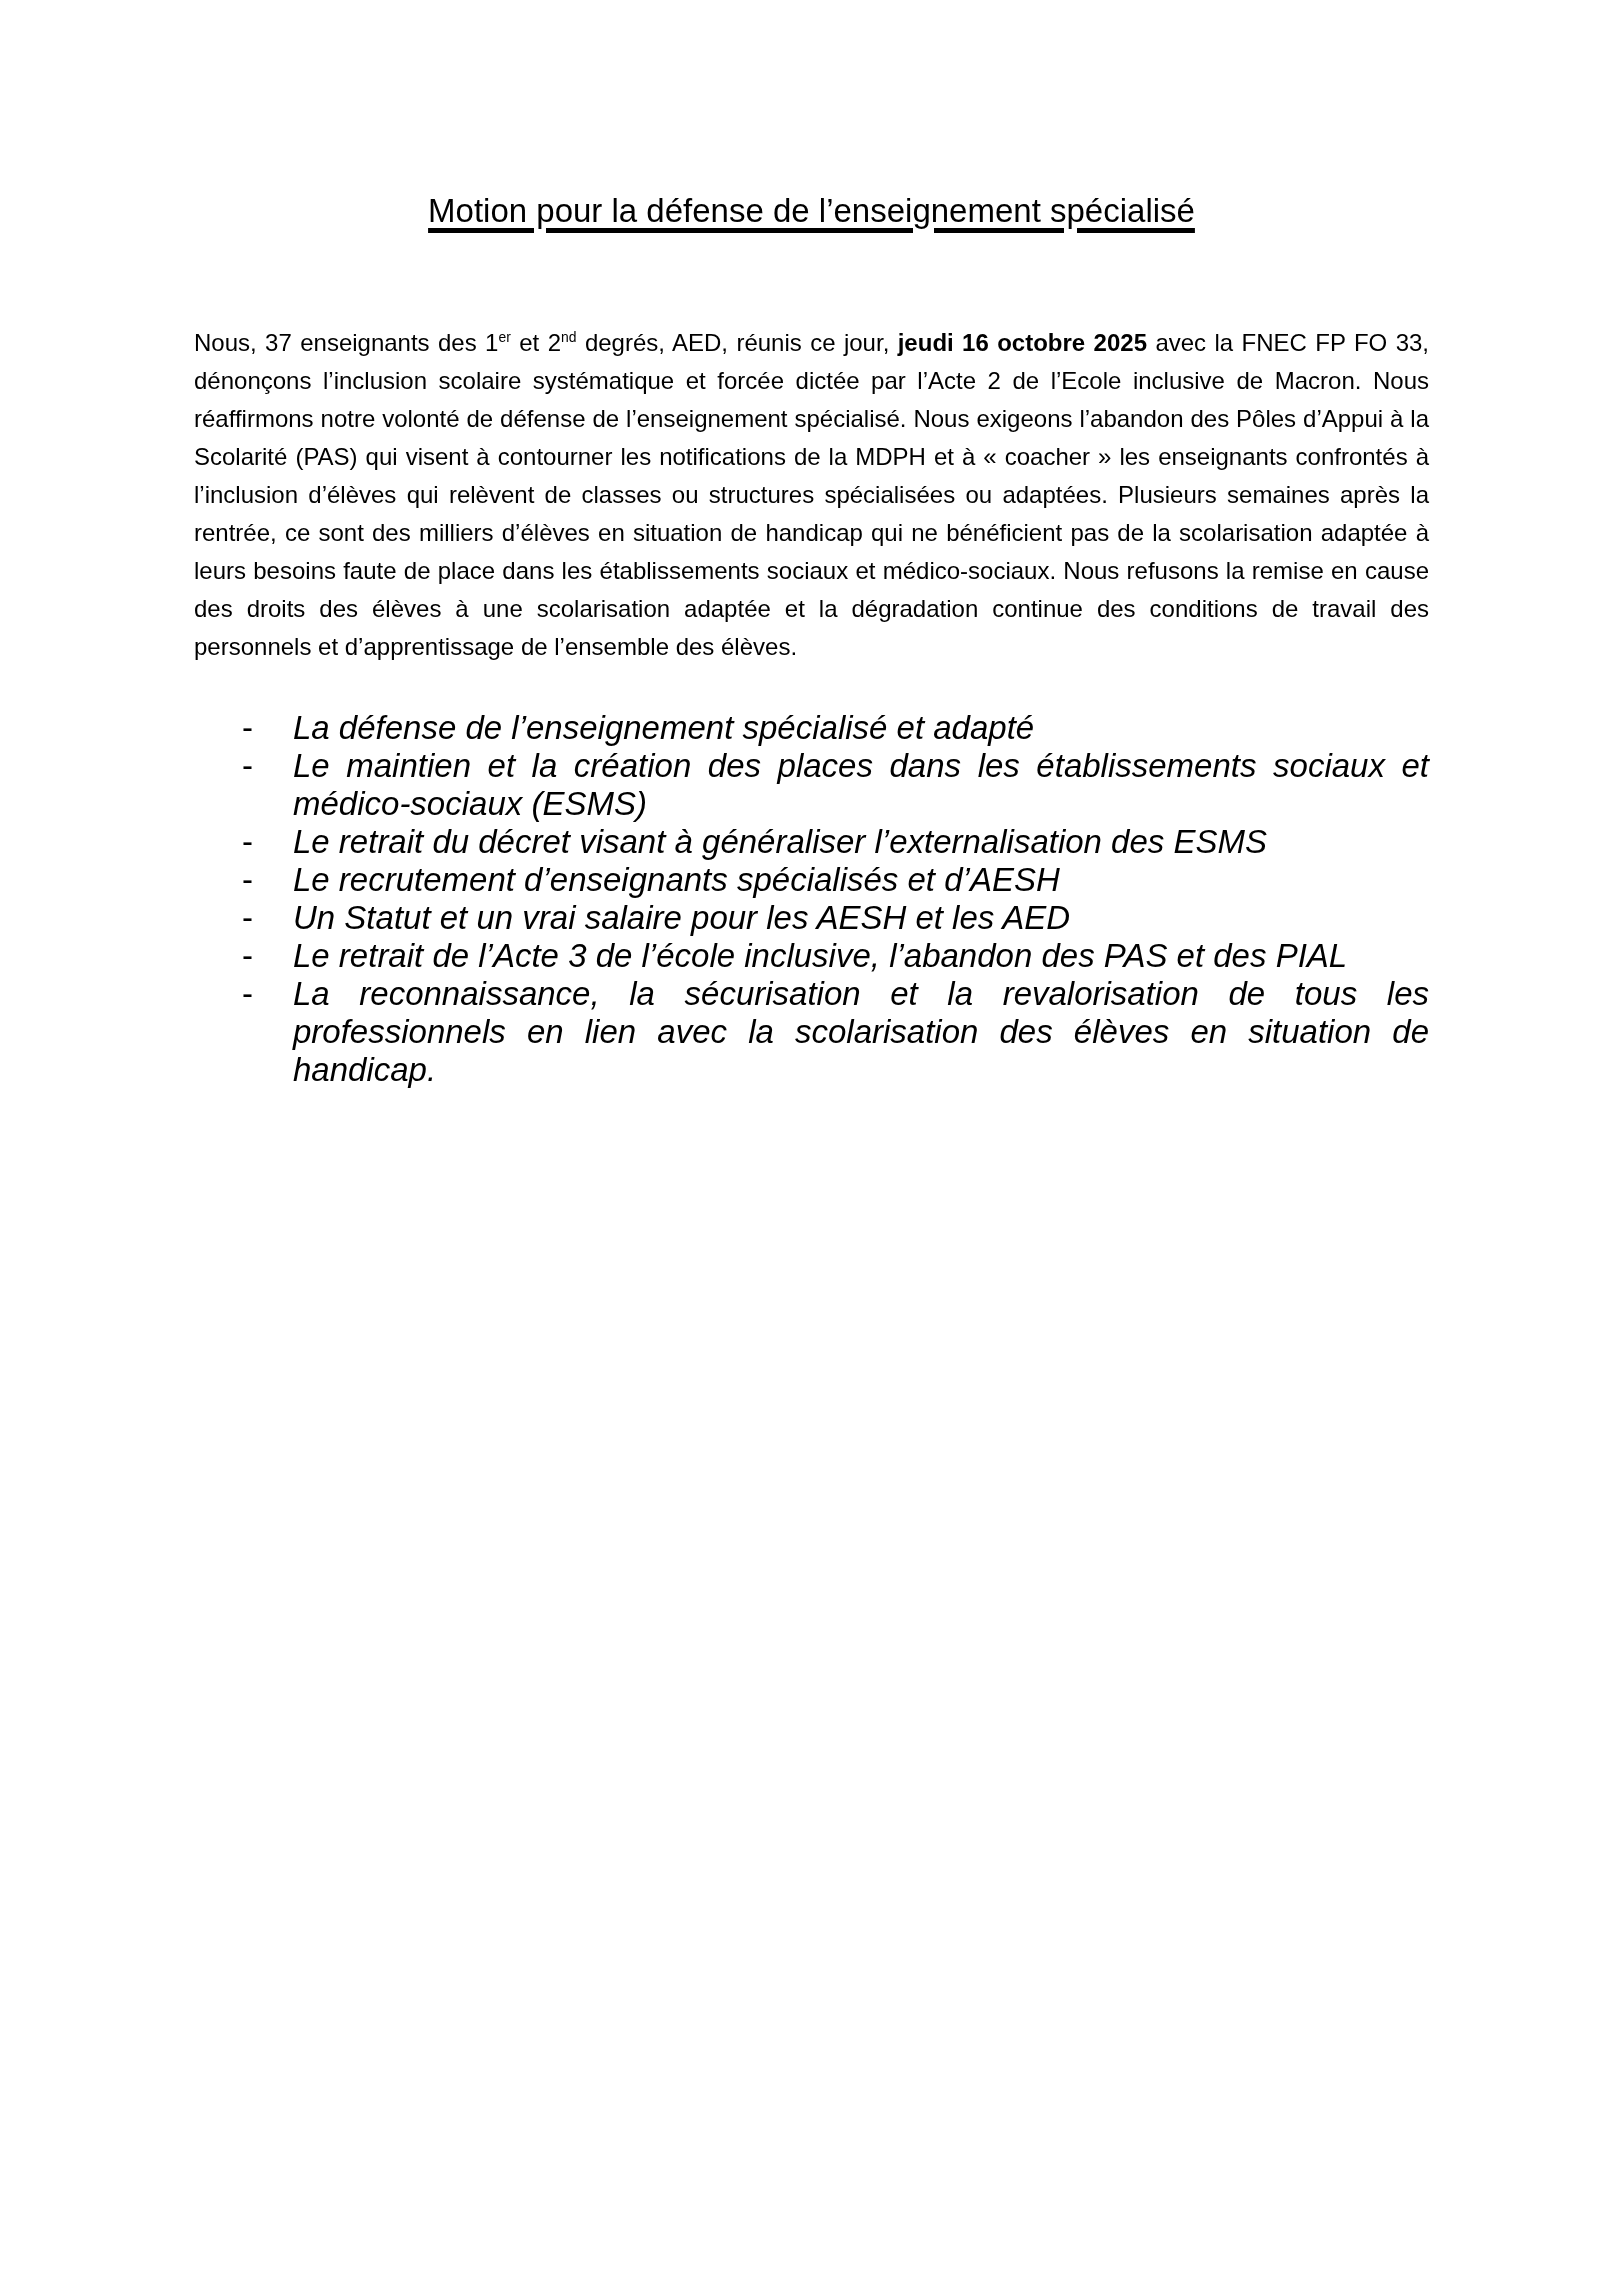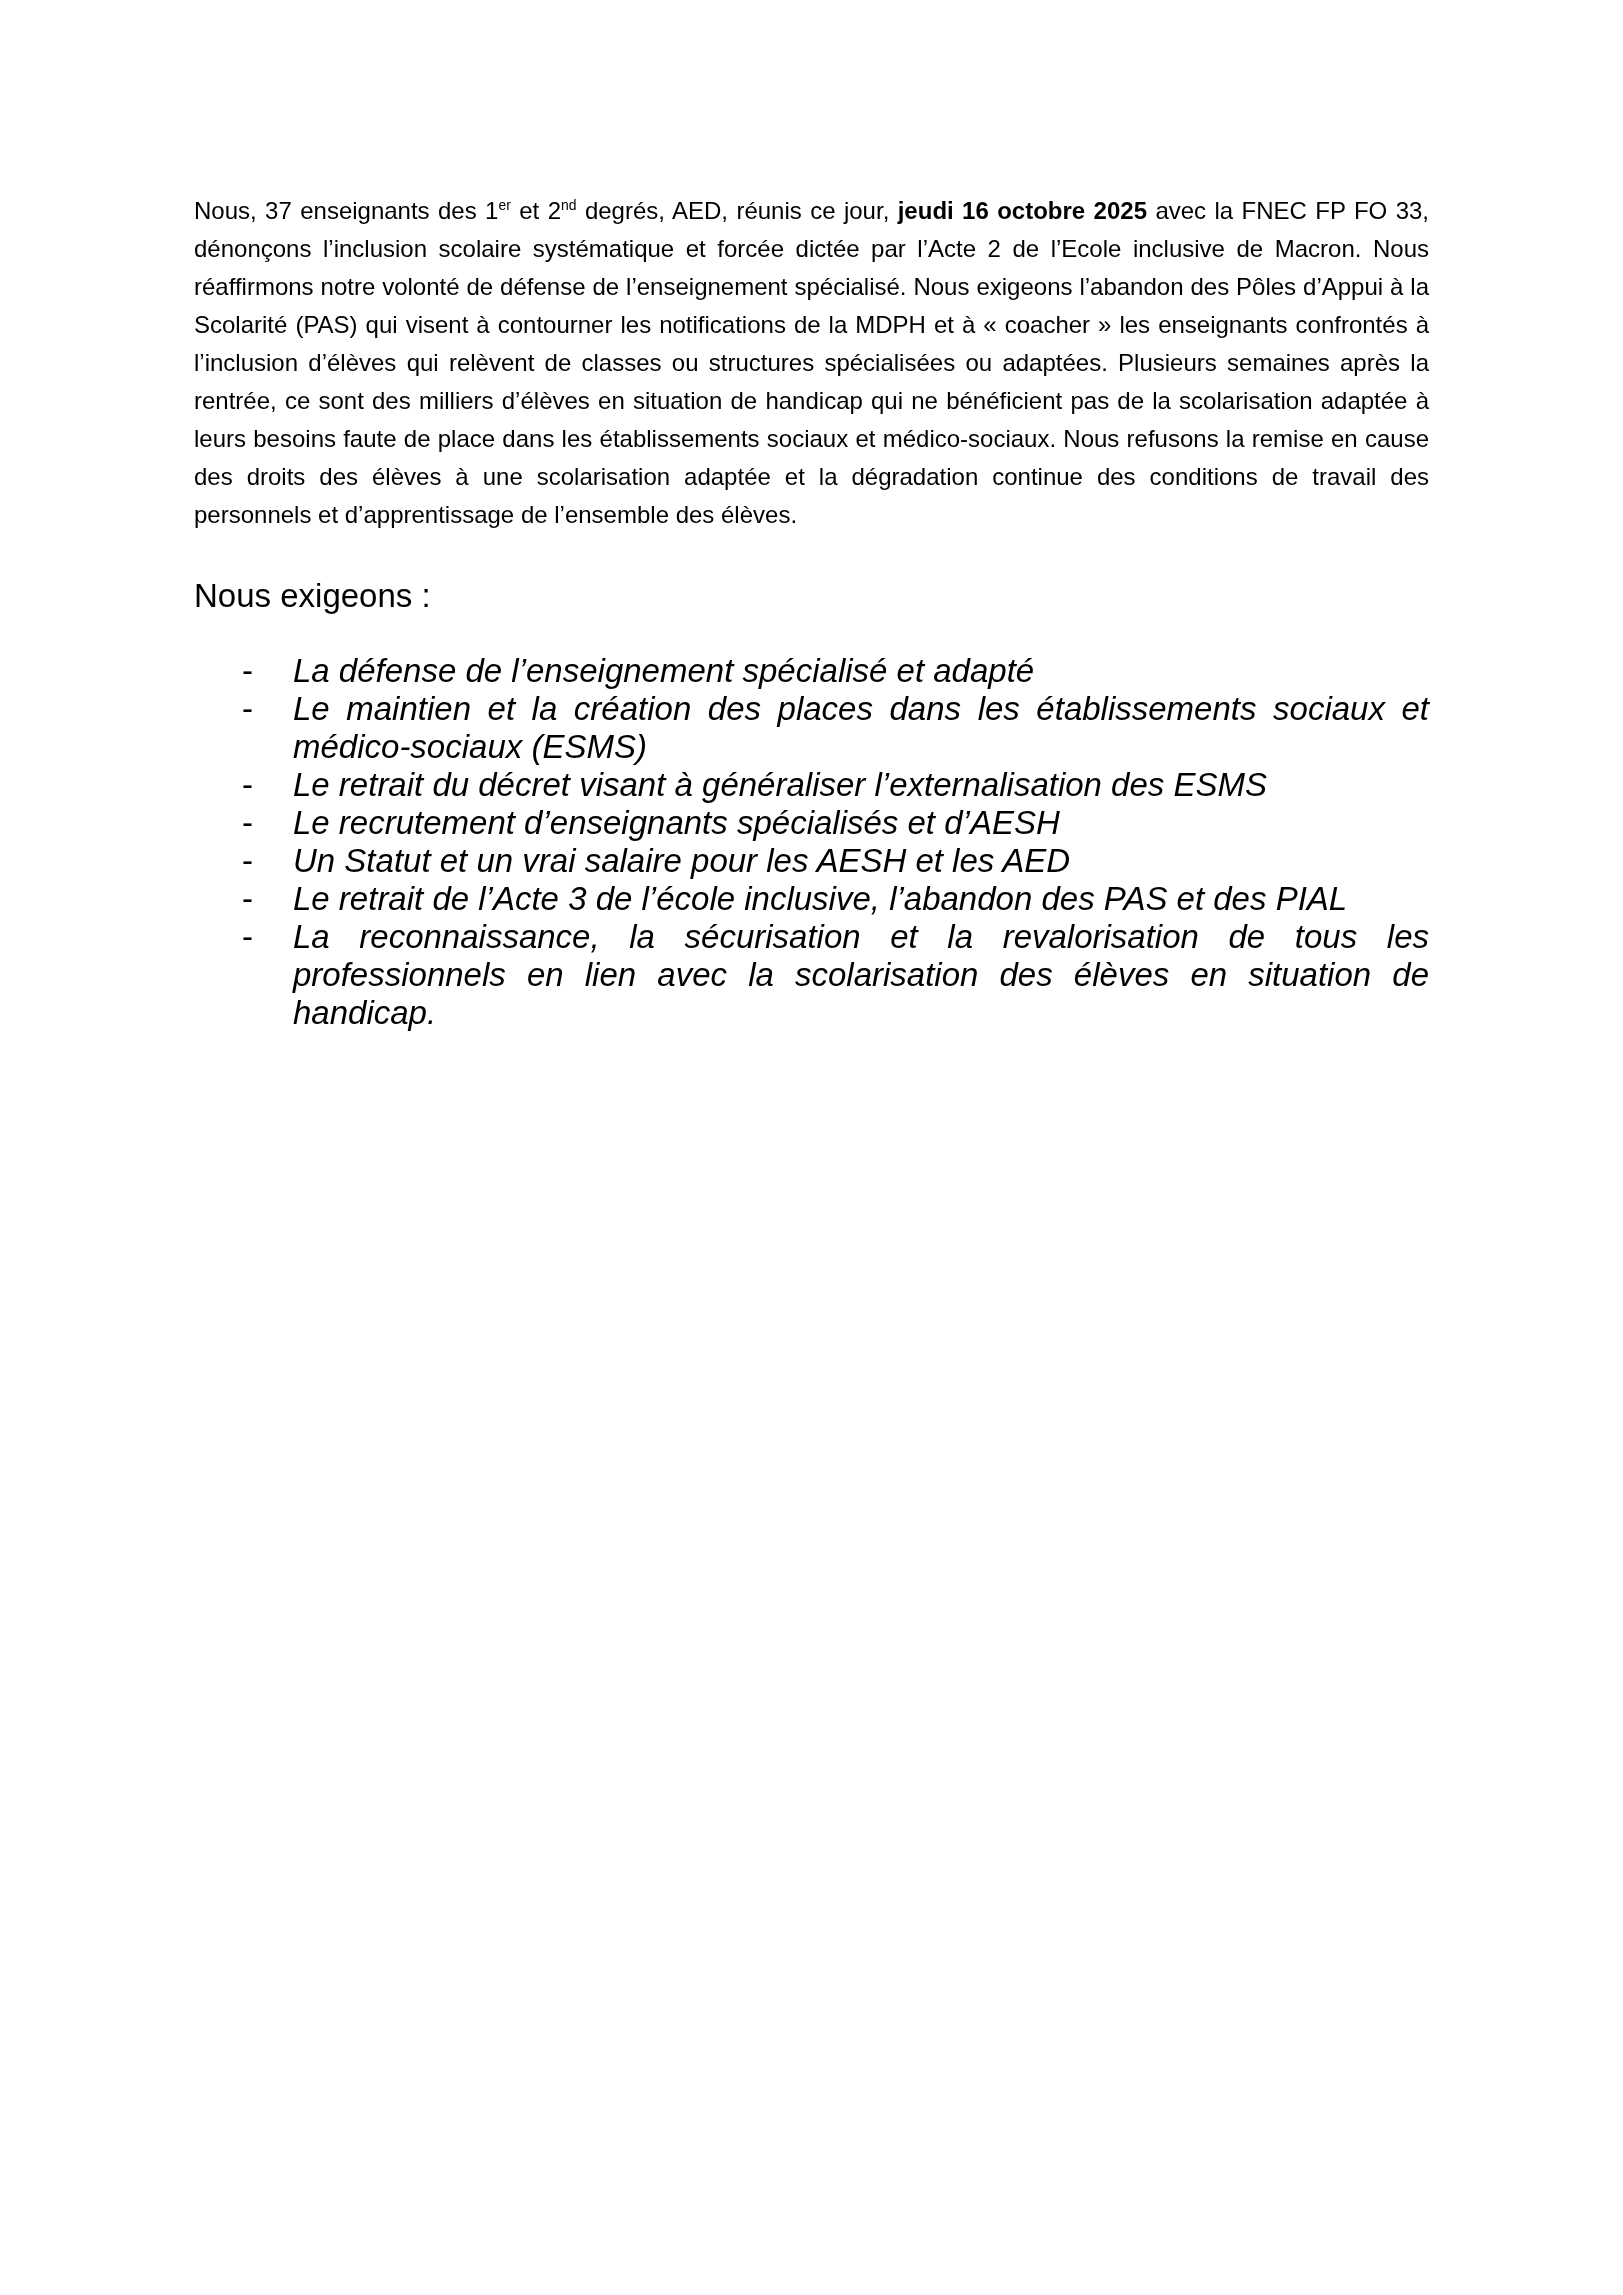--- a/index.html
+++ b/index.html
@@ -81,24 +81,24 @@
       line-height: 38px;
       margin: 0;
       text-align: left;
     }
   </style>
 </head>
 <body>
 
 <main class="page">
 
+  <h1 class="doc-title"><span class="underlined">Motion pour la défense de l’enseignement spécialisé</span></h1>
 
   <p class="intro"><span>Nous, 37 enseignants des 1</span><sup>er</sup><span> et 2</span><sup>nd</sup><span> degrés, AED, réunis ce jour, </span><span style="font-weight: bold;">jeudi 16 octobre 2025</span><span> avec la FNEC FP FO 33, dénonçons l’inclusion scolaire systématique et forcée dictée par l’Acte 2 de l’Ecole inclusive de Macron. Nous réaffirmons notre volonté de défense de l’enseignement spécialisé. Nous exigeons l’abandon des Pôles d’Appui à la Scolarité (PAS) qui visent à contourner les notifications de la MDPH et à « coacher » les enseignants confrontés à l’inclusion d’élèves qui relèvent de classes ou structures spécialisées ou adaptées. Plusieurs semaines après la rentrée, ce sont des milliers d’élèves en situation de handicap qui ne bénéficient pas de la scolarisation adaptée à leurs besoins faute de place dans les établissements sociaux et médico-sociaux. Nous refusons la remise en cause des droits des élèves à une scolarisation adaptée et la dégradation continue des conditions de travail des personnels et d’apprentissage de l’ensemble des élèves.</span></p>
 
-  <p class="demands-heading">Nous exigeons :</p>
 
   <ul class="demands">
   <li class="demand">
     <span class="demand-marker">-</span>
     <span class="demand-text">La défense de l’enseignement spécialisé et adapté</span>
   </li>
 
   <li class="demand">
     <span class="demand-marker">-</span>
     <span class="demand-text">Le maintien et la création des places dans les établissements sociaux et médico-sociaux (ESMS)</span>

